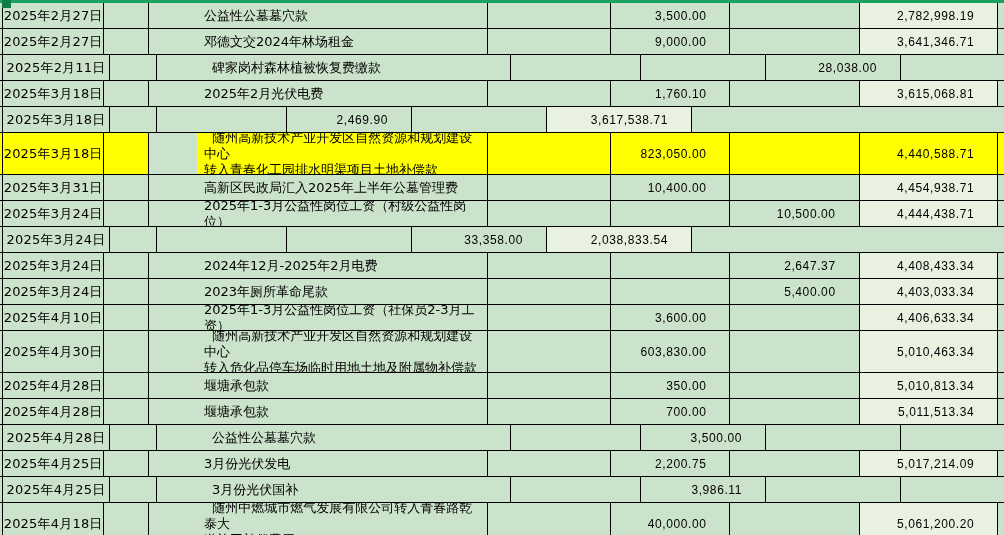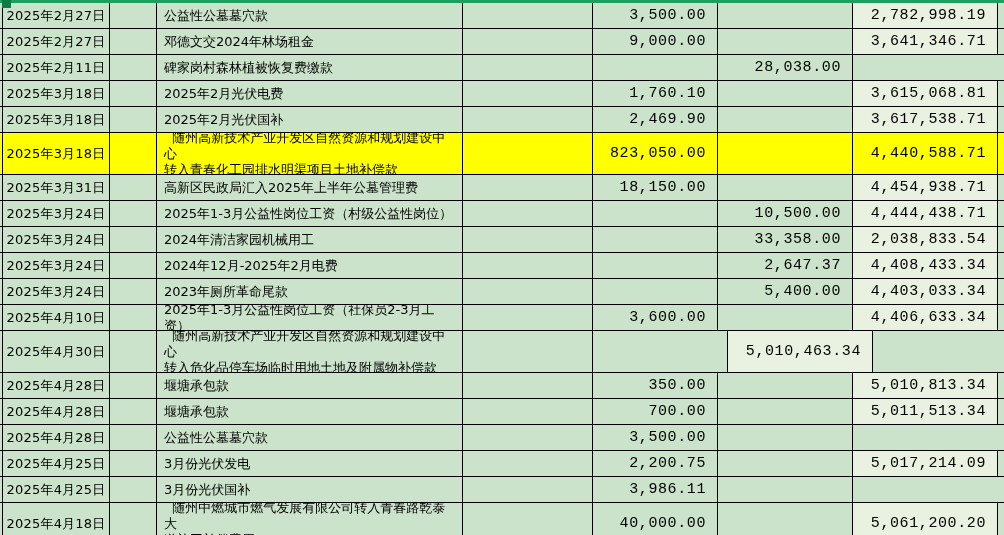--- a/index.html
+++ b/index.html
@@ -53,28 +53,28 @@
     height: 100%;
     background: var(--cell-green);
     border-right: 1px solid var(--grid-line);
     overflow: hidden;
     font-size: 13px;
     line-height: 16px;
   }
   .c-sliver-l { width: 3px;  border-right: 1px solid var(--grid-line); }
   .c-date     { width: 107px; justify-content: center; letter-spacing: 0.2px; text-align: right; }
   .c-blank1   { width: 47px; }
-  .c-desc     { width: 306px; padding: 0 4px 0 7px; }
+  .c-desc     { width: 306px; padding: 0 4px 0 7px; margin-left: 48px; }
   .c-desc span { white-space: pre-wrap; }
   .c-blank2   { width: 130px; }
   .c-num {
     justify-content: flex-end;
-    padding-right: 11px;
-    font-family: Liberation Mono, monospace;
-    font-size: 15px;
+    padding-right: 23px;
+    font-family: Liberation Sans, sans-serif;
+    font-size: 12px;
     letter-spacing: 0.6px;
   }
   .c-income   { width: 125px; }
   .c-expense  { width: 135px; }
   .c-balance  { width: 145px; background: var(--balance-green); }
   .c-sliver-r { width: 6px; border-right: none; }
   .row.hl .cell { background: var(--highlight-yellow); }
 </style>
 </head>
 <body>
@@ -129,23 +129,20 @@
         <div class="cell c-blank2"></div>
         <div class="cell c-num c-income">1,760.10</div>
         <div class="cell c-num c-expense"></div>
         <div class="cell c-num c-balance">3,615,068.81</div>
         <div class="cell c-sliver-r"></div>
       </div>
       <div class="row h-normal">
         <div class="cell c-sliver-l"></div>
         <div class="cell c-date">2025年3月18日</div>
         <div class="cell c-blank1"></div>
-        <div class="cell c-desc">
-          <span>2025年2月光伏国补</span>
-        </div>
         <div class="cell c-blank2"></div>
         <div class="cell c-num c-income">2,469.90</div>
         <div class="cell c-num c-expense"></div>
         <div class="cell c-num c-balance">3,617,538.71</div>
         <div class="cell c-sliver-r"></div>
       </div>
       <div class="row h-tall hl">
         <div class="cell c-sliver-l"></div>
         <div class="cell c-date">2025年3月18日</div>
         <div class="cell c-blank1"></div>
@@ -160,21 +157,21 @@
         <div class="cell c-sliver-r"></div>
       </div>
       <div class="row h-normal">
         <div class="cell c-sliver-l"></div>
         <div class="cell c-date">2025年3月31日</div>
         <div class="cell c-blank1"></div>
         <div class="cell c-desc">
           <span>高新区民政局汇入2025年上半年公墓管理费</span>
         </div>
         <div class="cell c-blank2"></div>
-        <div class="cell c-num c-income">18,150.00</div>
+        <div class="cell c-num c-income">10,400.00</div>
         <div class="cell c-num c-expense"></div>
         <div class="cell c-num c-balance">4,454,938.71</div>
         <div class="cell c-sliver-r"></div>
       </div>
       <div class="row h-normal">
         <div class="cell c-sliver-l"></div>
         <div class="cell c-date">2025年3月24日</div>
         <div class="cell c-blank1"></div>
         <div class="cell c-desc">
           <span>2025年1-3月公益性岗位工资（村级公益性岗位）</span>
@@ -182,23 +179,20 @@
         <div class="cell c-blank2"></div>
         <div class="cell c-num c-income"></div>
         <div class="cell c-num c-expense">10,500.00</div>
         <div class="cell c-num c-balance">4,444,438.71</div>
         <div class="cell c-sliver-r"></div>
       </div>
       <div class="row h-normal">
         <div class="cell c-sliver-l"></div>
         <div class="cell c-date">2025年3月24日</div>
         <div class="cell c-blank1"></div>
-        <div class="cell c-desc">
-          <span>2024年清洁家园机械用工</span>
-        </div>
         <div class="cell c-blank2"></div>
         <div class="cell c-num c-income"></div>
         <div class="cell c-num c-expense">33,358.00</div>
         <div class="cell c-num c-balance">2,038,833.54</div>
         <div class="cell c-sliver-r"></div>
       </div>
       <div class="row h-normal">
         <div class="cell c-sliver-l"></div>
         <div class="cell c-date">2025年3月24日</div>
         <div class="cell c-blank1"></div>
@@ -239,20 +233,21 @@
       </div>
       <div class="row h-tall">
         <div class="cell c-sliver-l"></div>
         <div class="cell c-date">2025年4月30日</div>
         <div class="cell c-blank1"></div>
         <div class="cell c-desc">
           <span>  随州高新技术产业开发区自然资源和规划建设中心
 转入危化品停车场临时用地土地及附属物补偿款</span>
         </div>
         <div class="cell c-blank2"></div>
+        <div class="cell c-num c-income">603,830.00</div>
         <div class="cell c-num c-expense"></div>
         <div class="cell c-num c-balance">5,010,463.34</div>
         <div class="cell c-sliver-r"></div>
       </div>
       <div class="row h-normal">
         <div class="cell c-sliver-l"></div>
         <div class="cell c-date">2025年4月28日</div>
         <div class="cell c-blank1"></div>
         <div class="cell c-desc">
           <span>堰塘承包款</span>

